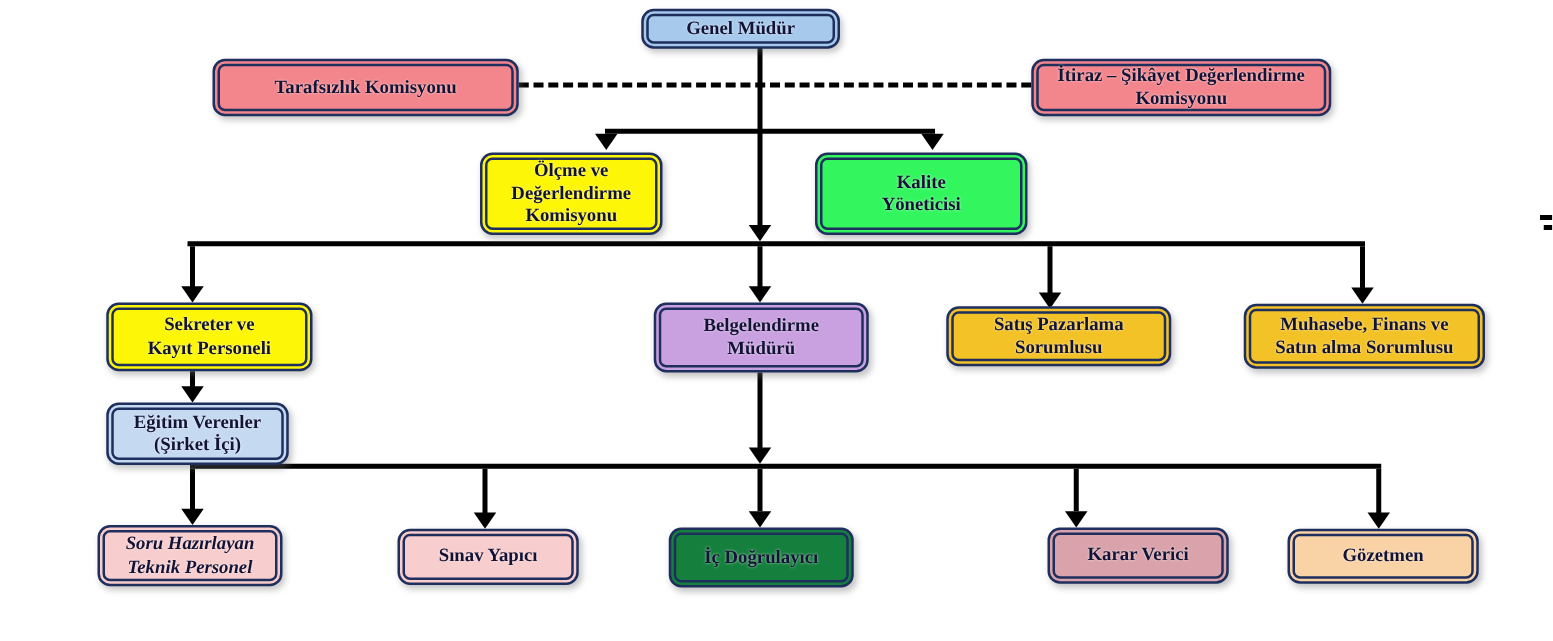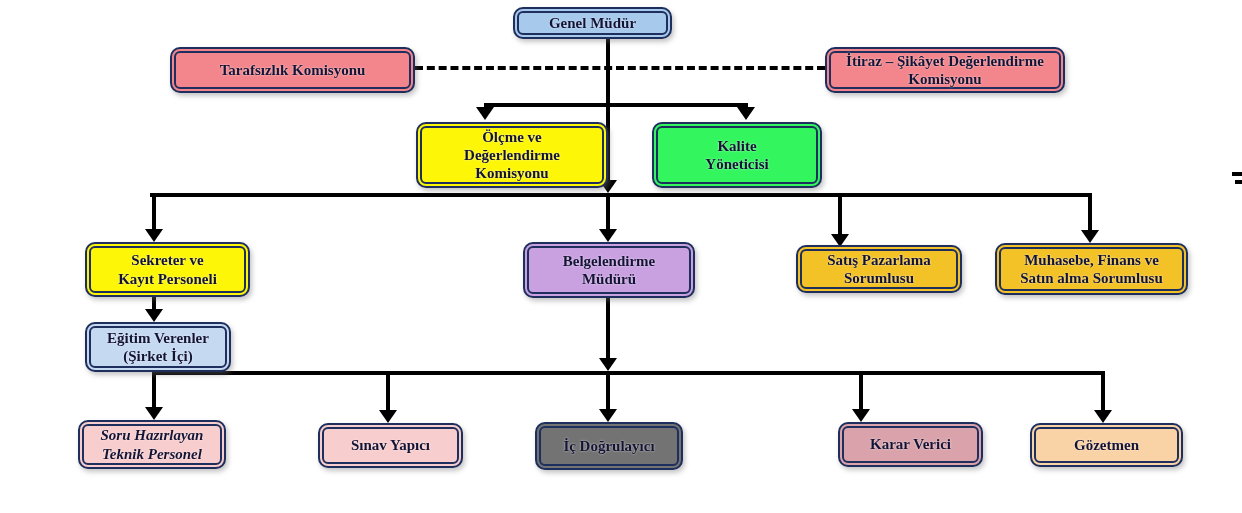--- a/index.html
+++ b/index.html
@@ -108,42 +108,42 @@
 
   <div class="node" style="left: 170px; top: 47px; width: 245px; height: 46px; background-color: rgb(242, 134, 140);">
     <span class="lbl">Tarafsızlık Komisyonu</span>
   </div>
 
   <div class="node" style="left: 825px; top: 47px; width: 240px; height: 46px; background-color: rgb(242, 134, 140);">
     <span class="lbl">İtiraz – Şikâyet Değerlendirme
 Komisyonu</span>
   </div>
 
-  <div class="node" style="left: 416px; top: 122px; width: 192px; height: 66px; background-color: rgb(253, 246, 7);">
+  <div class="node" style="left: 384px; top: 122px; width: 146px; height: 66px; background-color: rgb(253, 246, 7);">
     <span class="lbl">Ölçme ve
 Değerlendirme
 Komisyonu</span>
   </div>
 
   <div class="node" style="left: 652px; top: 122px; width: 170px; height: 66px; background-color: rgb(51, 246, 95);">
     <span class="lbl">Kalite
 Yöneticisi</span>
   </div>
 
   <div class="node" style="left: 85px; top: 242px; width: 165px; height: 55px; background-color: rgb(253, 246, 7);">
     <span class="lbl">Sekreter ve
 Kayıt Personeli</span>
   </div>
 
   <div class="node" style="left: 523px; top: 242px; width: 172px; height: 56px; background-color: rgb(201, 160, 224);">
     <span class="lbl">Belgelendirme
 Müdürü</span>
   </div>
 
-  <div class="node" style="left: 796px; top: 245px; width: 166px; height: 48px; background-color: rgb(243, 194, 39);">
+  <div class="node" style="left: 757px; top: 245px; width: 180px; height: 48px; background-color: rgb(243, 194, 39);">
     <span class="lbl">Satış Pazarlama
 Sorumlusu</span>
   </div>
 
   <div class="node" style="left: 995px; top: 243px; width: 193px; height: 52px; background-color: rgb(243, 194, 39);">
     <span class="lbl">Muhasebe, Finans ve
 Satın alma Sorumlusu</span>
   </div>
 
   <div class="node" style="left: 85px; top: 322px; width: 146px; height: 50px; background-color: rgb(197, 217, 241);">
@@ -153,21 +153,21 @@
 
   <div class="node" style="left: 78px; top: 420px; width: 148px; height: 49px; background-color: rgb(248, 205, 205); font-style: italic;">
     <span class="lbl">Soru Hazırlayan
 Teknik Personel</span>
   </div>
 
   <div class="node" style="left: 318px; top: 423px; width: 145px; height: 45px; background-color: rgb(248, 205, 205);">
     <span class="lbl">Sınav Yapıcı</span>
   </div>
 
-  <div class="node" style="left: 535px; top: 422px; width: 148px; height: 48px; background-color: #737373;">
+  <div class="node" style="left: 535px; top: 422px; width: 148px; height: 48px; background-color: #15803d;">
     <span class="lbl">İç Doğrulayıcı</span>
   </div>
 
   <div class="node" style="left: 790px; top: 422px; width: 145px; height: 45px; background-color: rgb(218, 163, 171); margin-left: 48px;">
     <span class="lbl">Karar Verici</span>
   </div>
 
   <div class="node" style="left: 1030px; top: 423px; width: 153px; height: 44px; background-color: rgb(249, 210, 166);">
     <span class="lbl">Gözetmen</span>
   </div>

